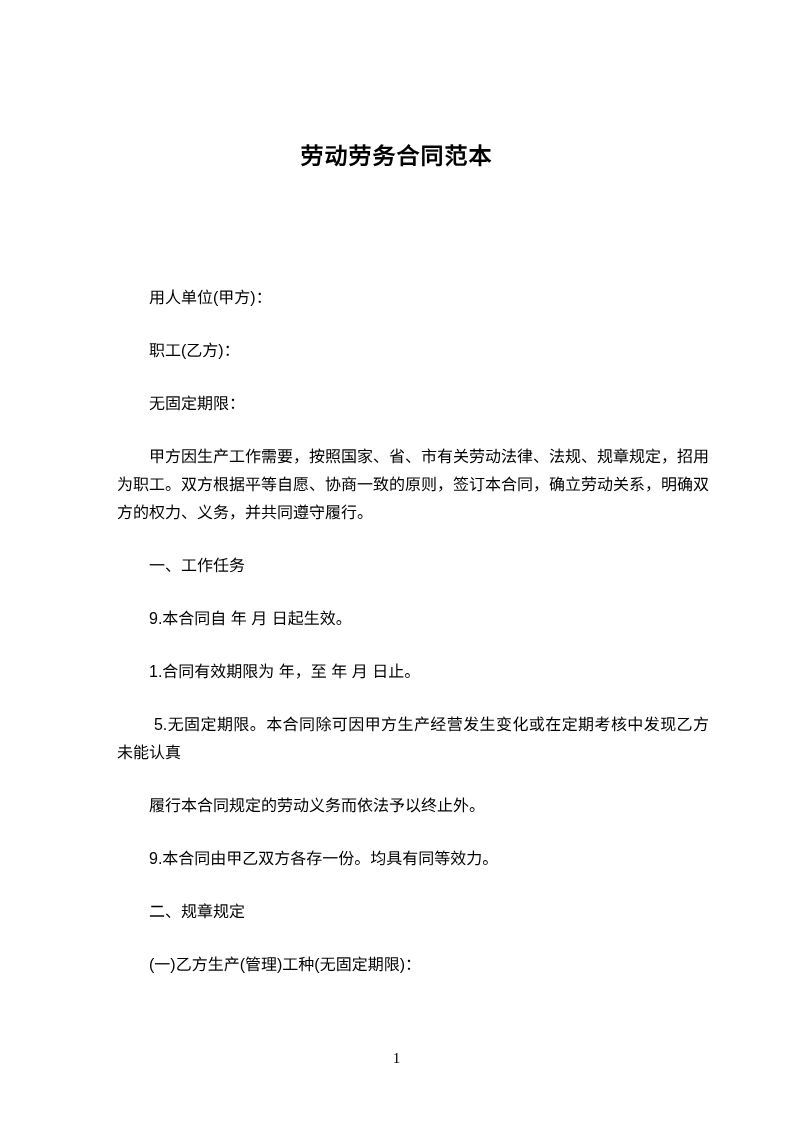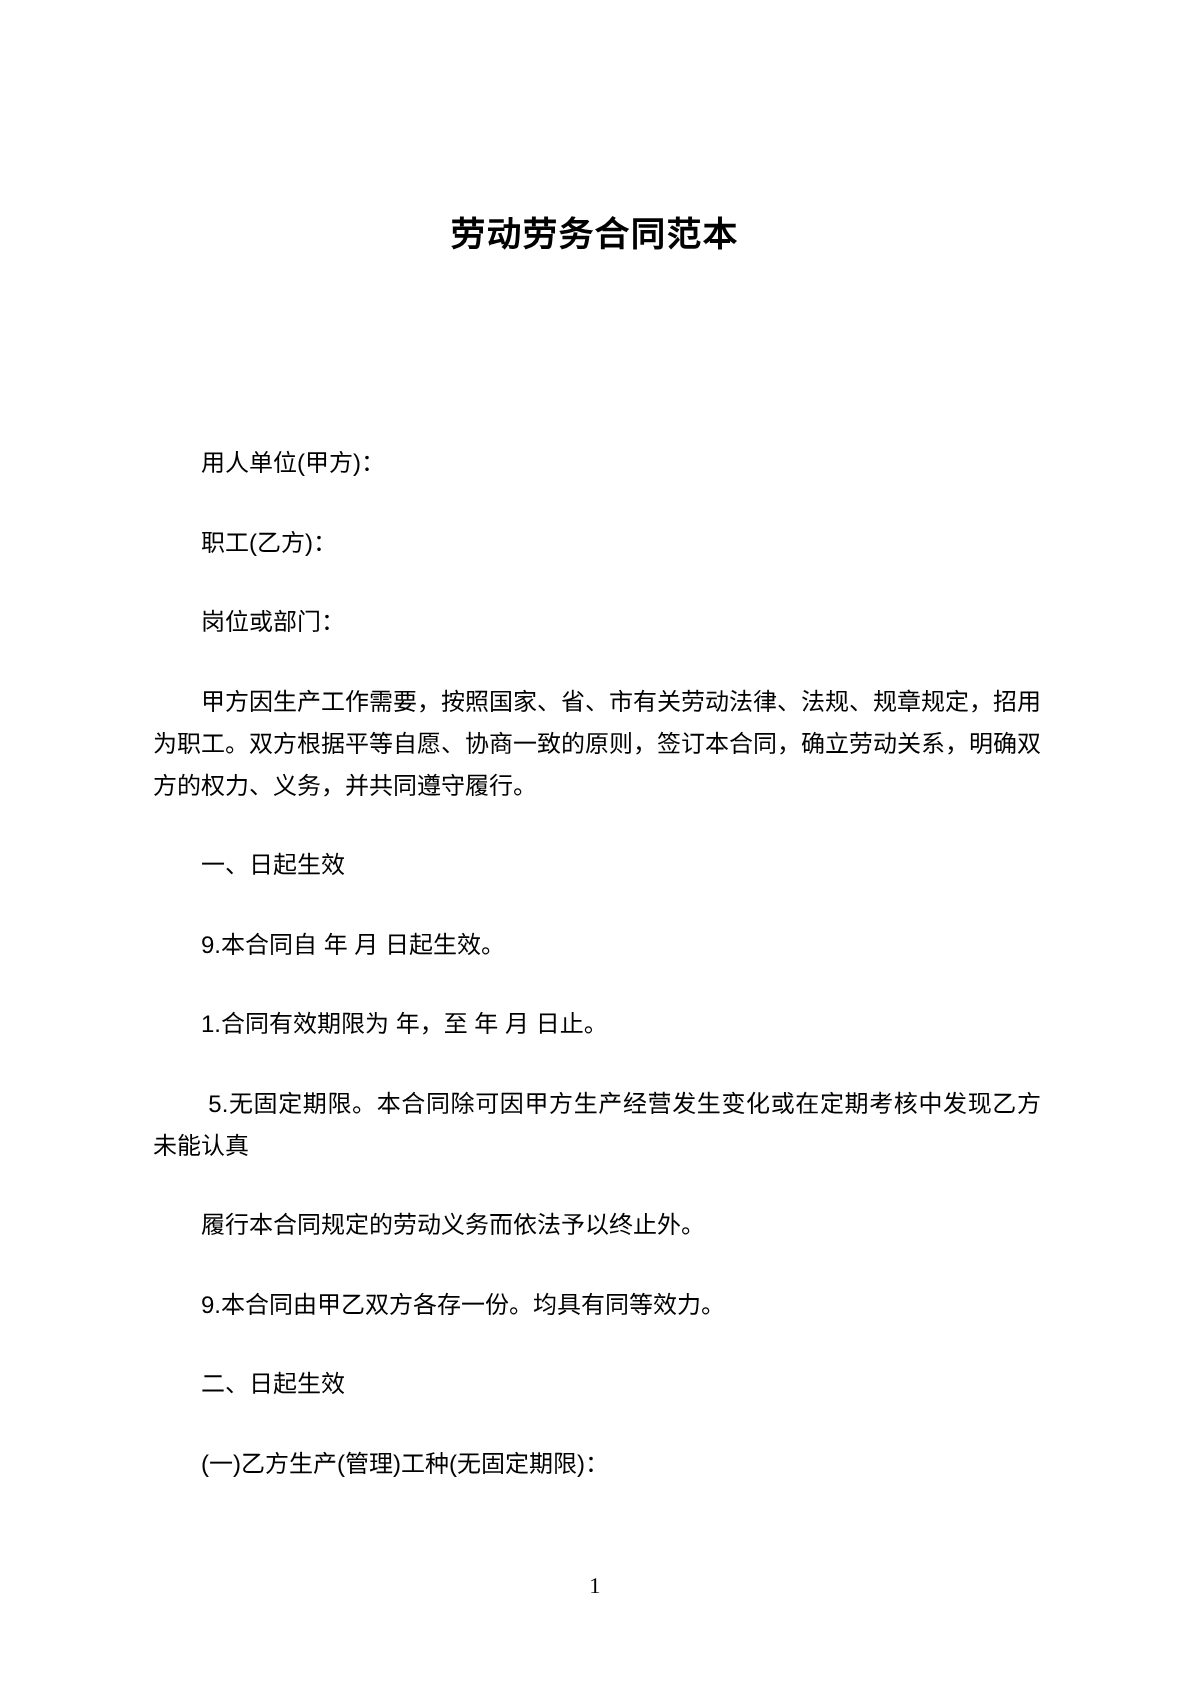--- a/index.html
+++ b/index.html
@@ -24,23 +24,22 @@
     width: 100%;
     text-align: center;
     font-size: 23px;
     line-height: 34px;
     font-weight: 700;
     letter-spacing: 1px;
   }
   .content {
     position: absolute;
     top: 284px;
-    left: 102px;
+    left: 117px;
     width: 592px;
-    margin-top: 12px;
   }
   .content p {
     margin: 0 0 25px 0;
     font-size: 16px;
     line-height: 28px;
     text-align: justify;
     text-indent: 32px;
     white-space: pre-wrap;
     word-break: break-all;
   }
@@ -59,27 +58,27 @@
 </head>
 <body>
 
 <div class="page">
 
   <div class="doc-title">劳动劳务合同范本</div>
 
   <div class="content">
     <p>用人单位(甲方)：</p>
     <p>职工(乙方)：</p>
-    <p>岗位或部门：</p>
+    <p>无固定期限：</p>
     <p>甲方因生产工作需要，按照国家、省、市有关劳动法律、法规、规章规定，招用 为职工。双方根据平等自愿、协商一致的原则，签订本合同，确立劳动关系，明确双方的权力、义务，并共同遵守履行。</p>
-    <p>一、日起生效</p>
+    <p>一、工作任务</p>
     <p>9.本合同自 年 月 日起生效。</p>
     <p>1.合同有效期限为 年，至 年 月 日止。</p>
     <p> 5.无固定期限。本合同除可因甲方生产经营发生变化或在定期考核中发现乙方未能认真</p>
     <p>履行本合同规定的劳动义务而依法予以终止外。</p>
     <p>9.本合同由甲乙双方各存一份。均具有同等效力。</p>
-    <p>二、日起生效</p>
+    <p>二、规章规定</p>
     <p>(一)乙方生产(管理)工种(无固定期限)：</p>
   </div>
 
   <div class="page-number">1</div>
 
 </div>
 
 </body></html>

